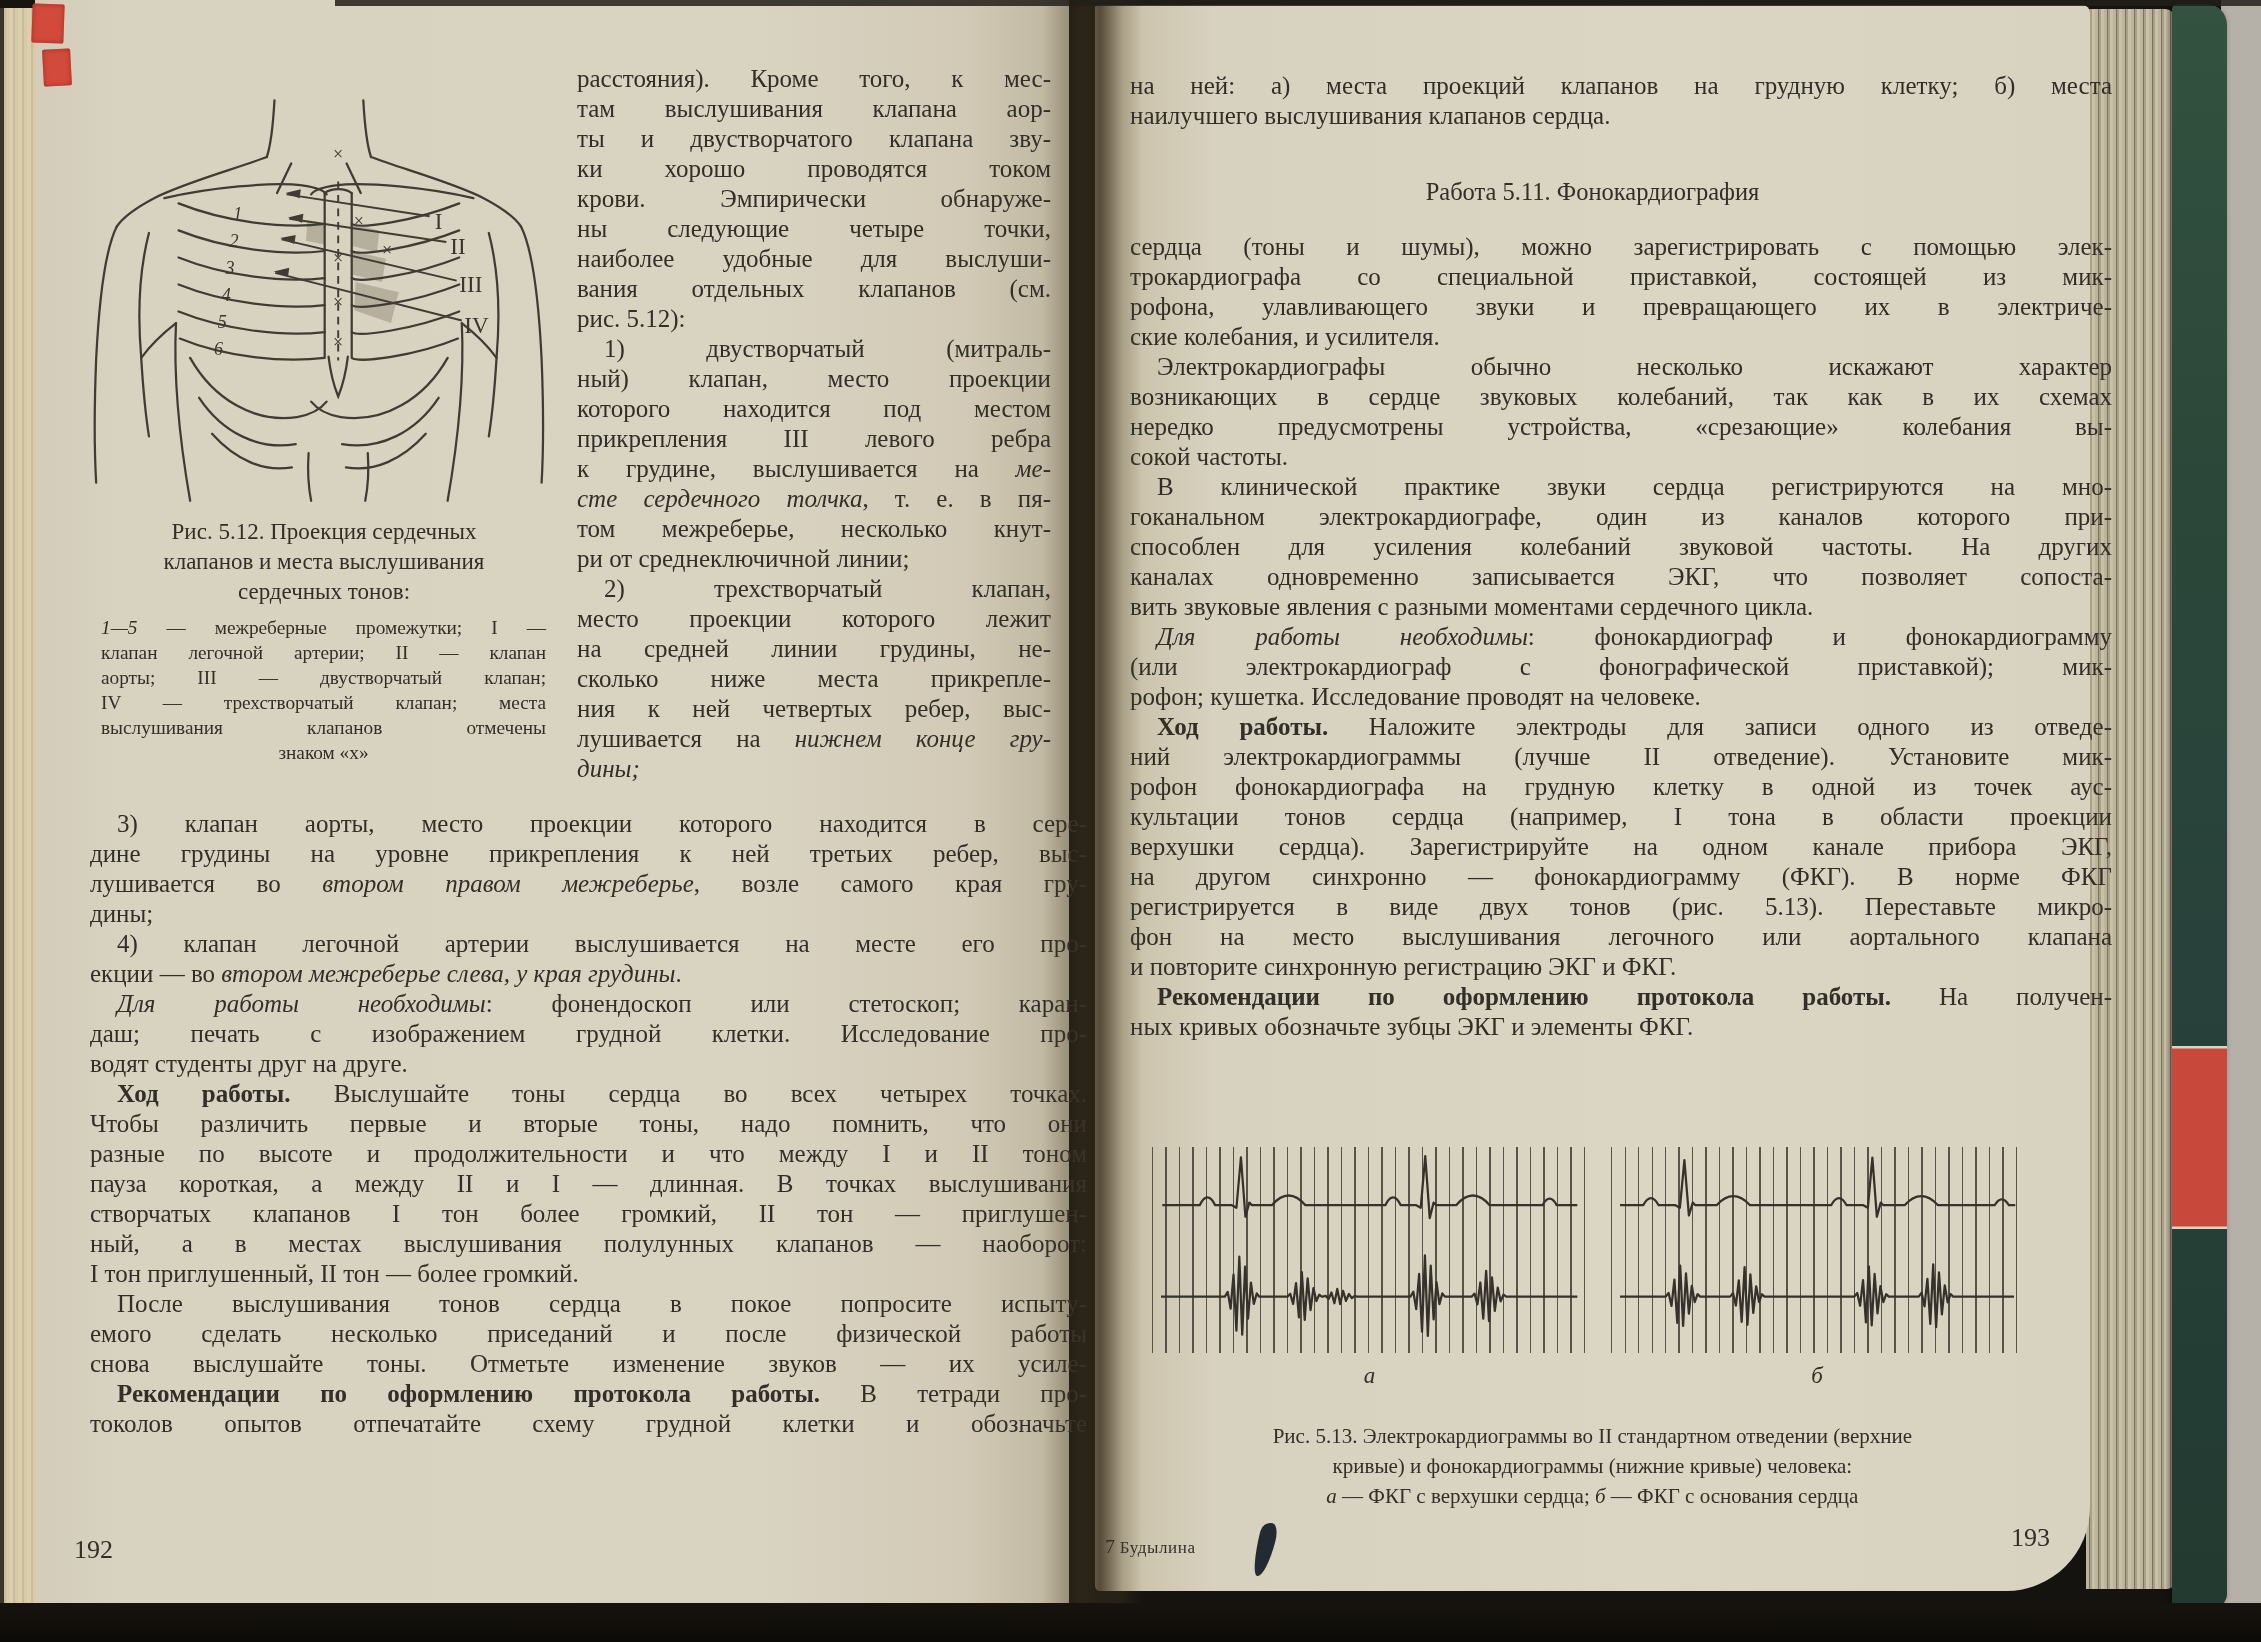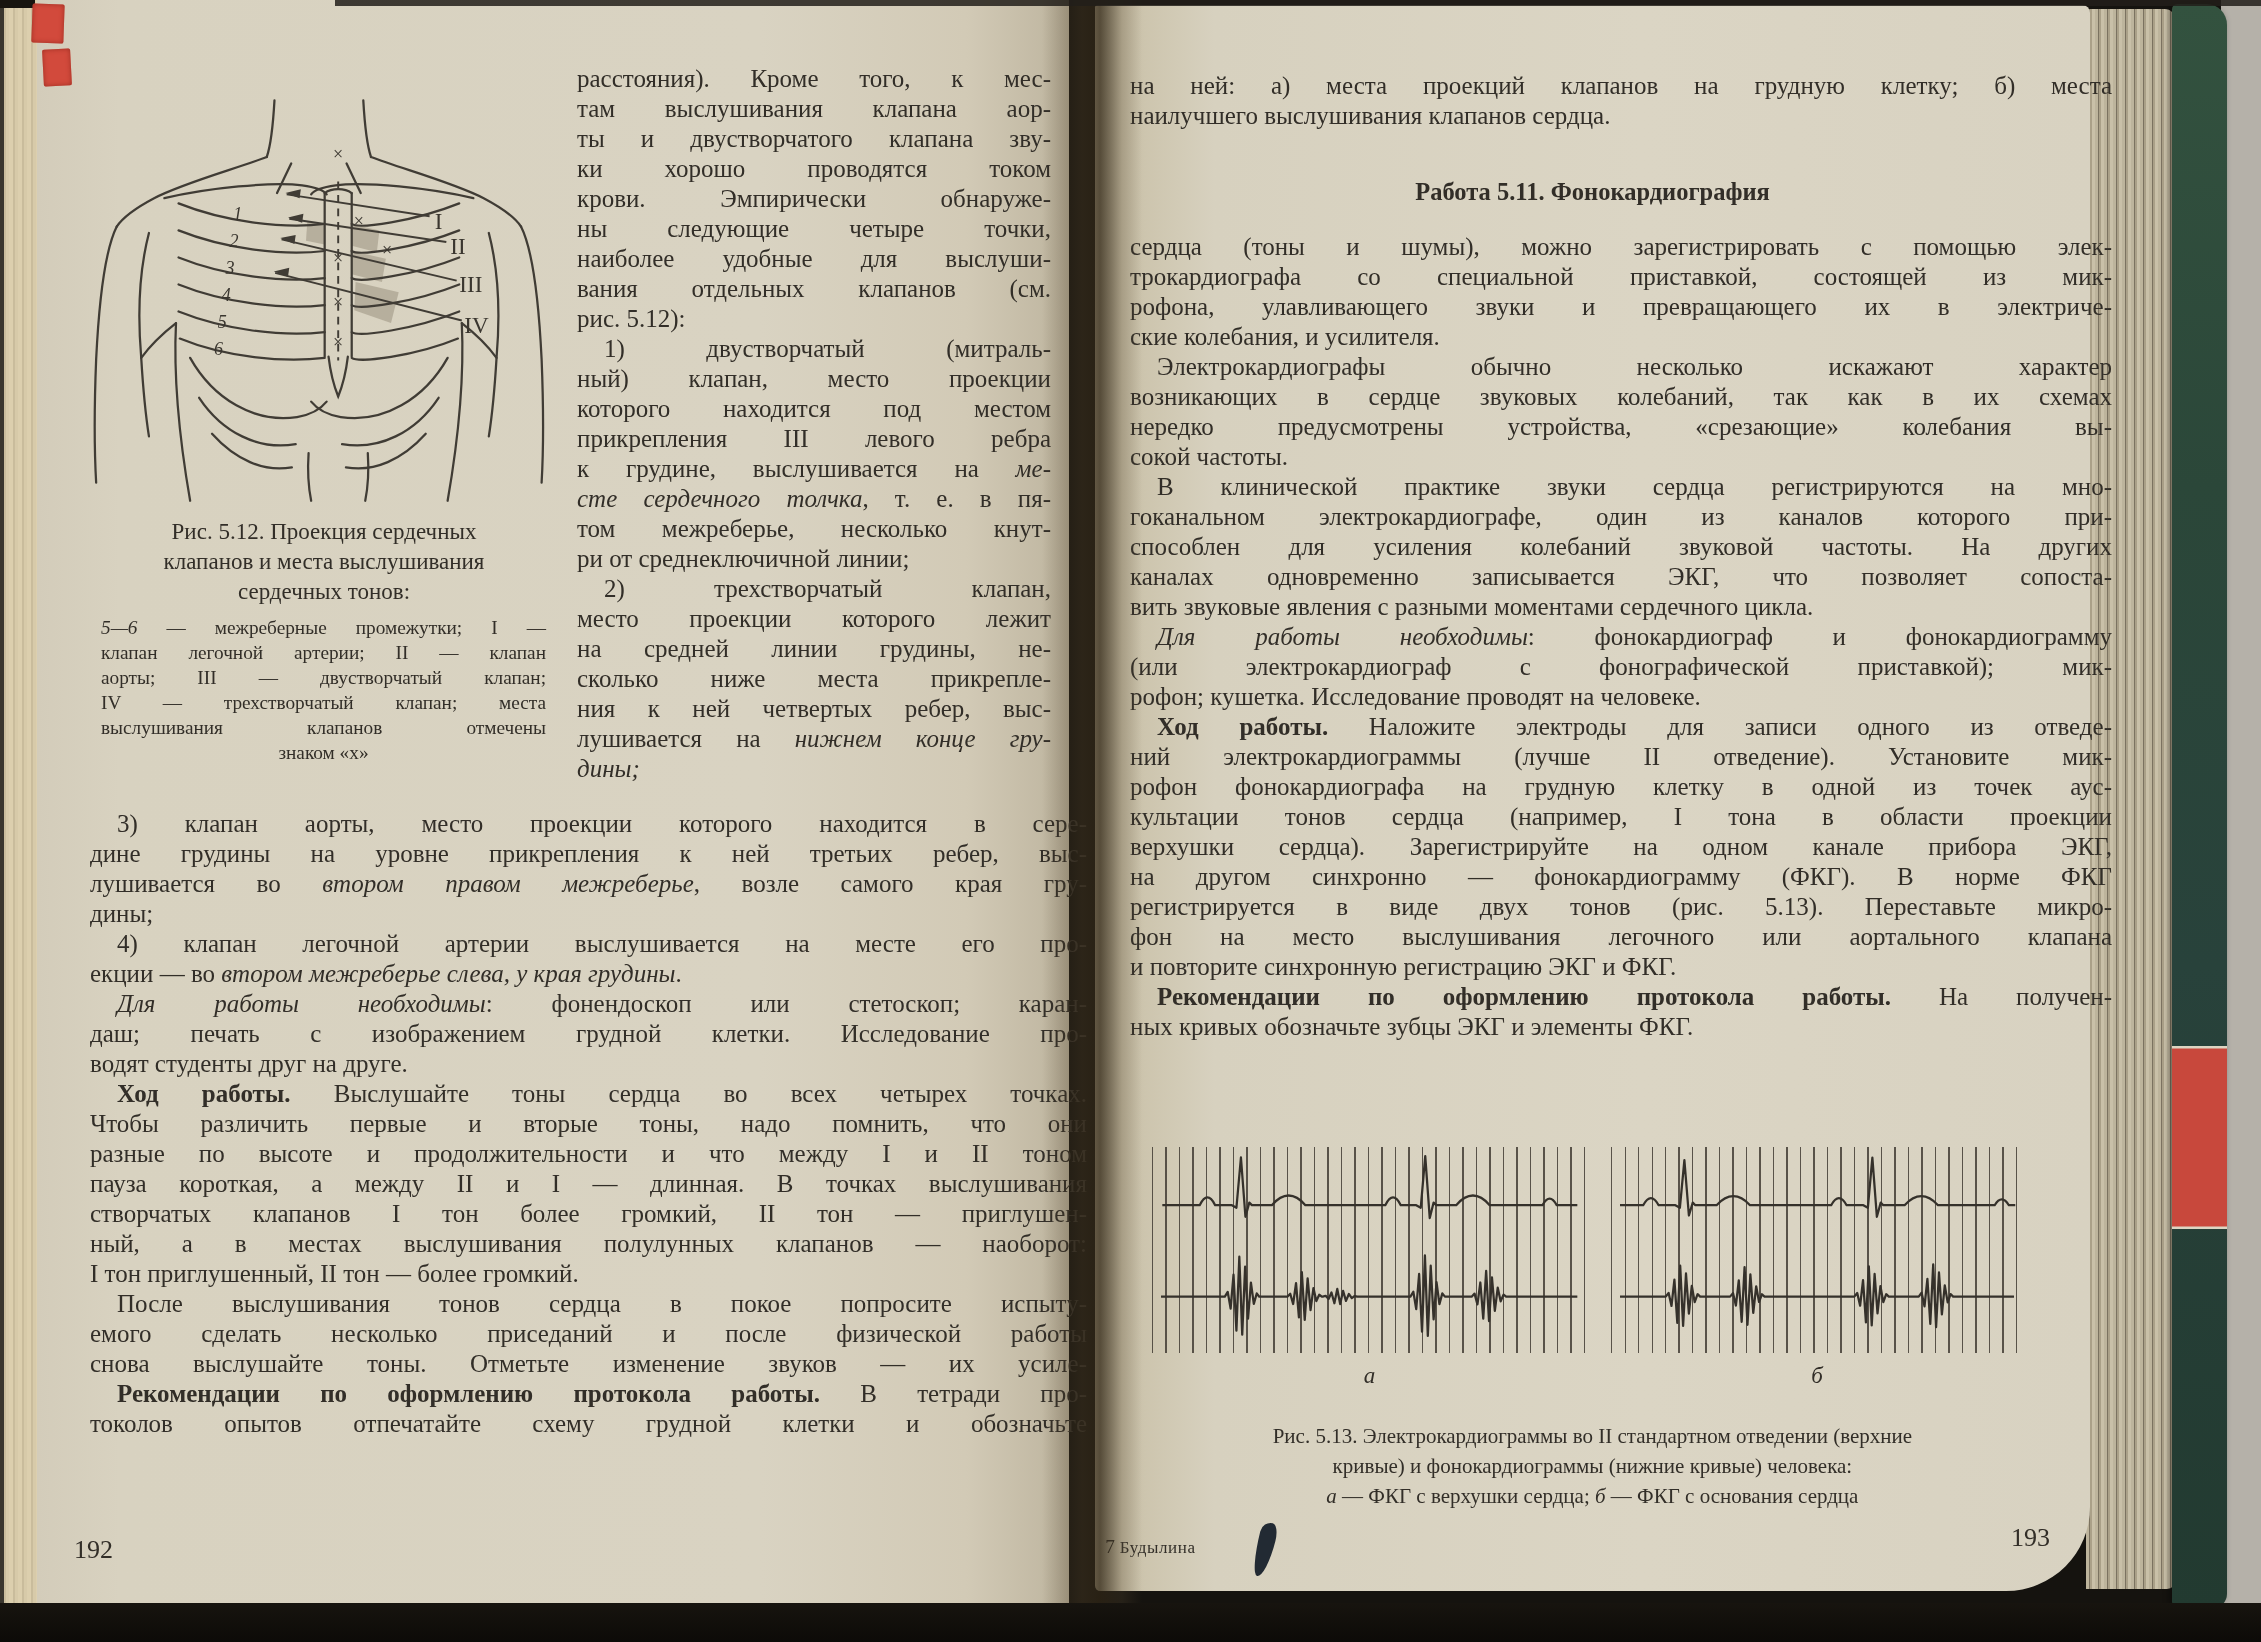--- a/index.html
+++ b/index.html
@@ -42,21 +42,21 @@
   .ri{font-style:italic;}
   .rb{font-weight:700;}
   
   .col512{left:540px;top:64px;width:474px;font-size:25px;line-height:30px;}
   .cap512{left:68px;top:517px;width:438px;font-size:23px;line-height:30px;}
   .leg512{left:64px;top:615px;width:445px;font-size:19.3px;line-height:25px;}
   .fullw{left:53px;top:809px;width:997px;font-size:25px;line-height:30px;}
   .pn-left{left:37px;top:1535px;font-size:26px;}
   
   .introR{left:35px;top:66px;width:982px;font-size:25px;line-height:30px;}
-  .headingR{left:0;top:173px;width:995px;text-align:center;font-weight:700;font-size:24.5px;}
+  .headingR{left:0;top:173px;width:995px;text-align:center;font-weight:400;font-size:24.5px;}
   .bodyR{left:35px;top:227px;width:982px;font-size:25px;line-height:30px;}
   .fig513{left:57px;top:1142px;width:876px;height:264px;}
   .panel{position:absolute;top:0;height:206px;
     background-image:repeating-linear-gradient(90deg,rgba(66,60,52,.85) 0 1.3px,rgba(0,0,0,0) 1.3px 13.5px);}
   #panel-a{left:0;width:435px;}
   #panel-b{left:459px;width:412px;}
   .panel svg{position:absolute;left:0;top:0;}
   .plabel{position:absolute;top:216px;font-size:23px;font-style:italic;text-align:center;}
   #plabel-a{left:0;width:435px;}
   #plabel-b{left:459px;width:412px;}
@@ -159,21 +159,21 @@
     <text class="figtext" font-size="36"><tspan x="586" y="368">III</tspan></text>
     <text class="figtext" font-size="36"><tspan x="594" y="432">IV</tspan></text>
   </svg>
 
   <div class="abs cap512">
       <div class="tl cl"><span class="rn">Рис. 5.12. Проекция сердечных</span></div>
       <div class="tl cl"><span class="rn">клапанов и места выслушивания</span></div>
       <div class="tl cl"><span class="rn">сердечных тонов:</span></div>
     </div>
   <div class="abs leg512">
-      <div class="tl"><span class="ri">5—6</span><span class="rn"> — межреберные промежутки; I —</span></div>
+      <div class="tl"><span class="ri">1—5</span><span class="rn"> — межреберные промежутки; I —</span></div>
       <div class="tl"><span class="rn">клапан легочной артерии; II — клапан</span></div>
       <div class="tl"><span class="rn">аорты; III — двустворчатый клапан;</span></div>
       <div class="tl"><span class="rn">IV — трехстворчатый клапан; места</span></div>
       <div class="tl"><span class="rn">выслушивания клапанов отмечены</span></div>
       <div class="tl cl"><span class="rn">знаком «х»</span></div>
     </div>
   <div class="abs col512">
       <div class="tl"><span class="rn">расстояния). Кроме того, к мес-</span></div>
       <div class="tl"><span class="rn">там выслушивания клапана аор-</span></div>
       <div class="tl"><span class="rn">ты и двустворчатого клапана зву-</span></div>

